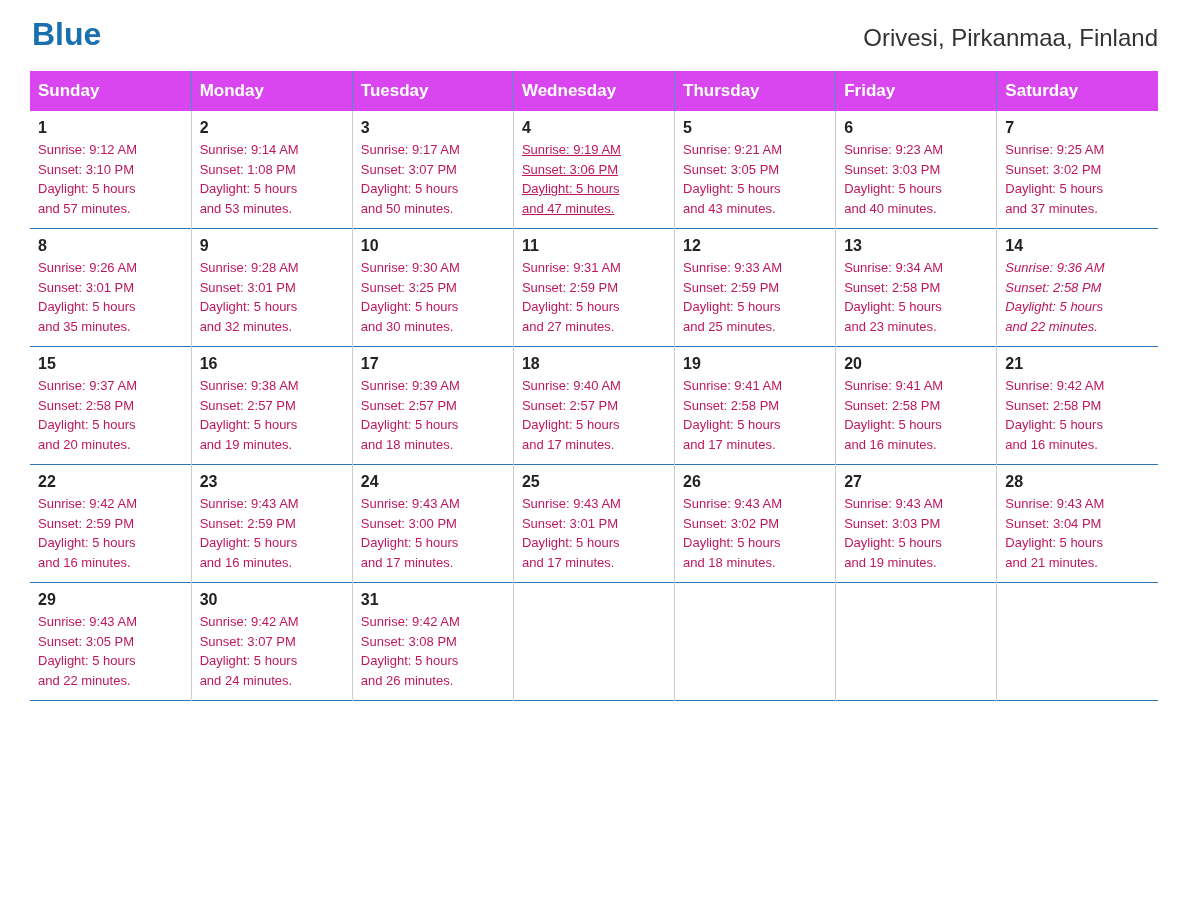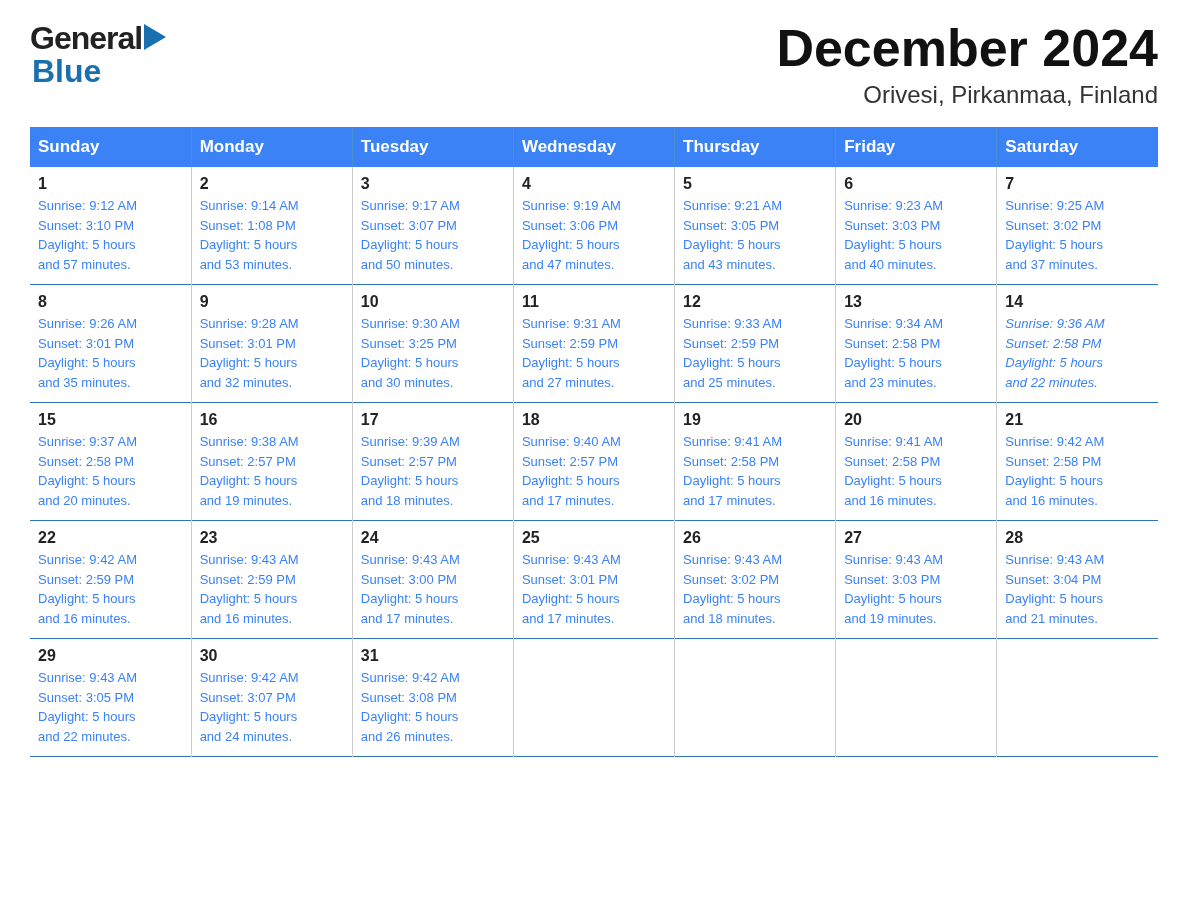--- a/index.html
+++ b/index.html
@@ -34,21 +34,21 @@
       font-size: 24px;
       font-weight: 400;
       color: #333;
       margin-top: 4px;
     }
     table {
       width: 100%;
       border-collapse: collapse;
     }
     thead tr {
-      background-color: #3b82f6;
+      background-color: #d946ef;
     }
     thead th {
       color: #fff;
       font-size: 17px;
       font-weight: 600;
       padding: 10px 8px;
       text-align: left;
       border-right: 1px solid #4a90d0;
     }
     thead th:last-child {
@@ -71,44 +71,37 @@
     }
     .day-number {
       font-size: 16px;
       font-weight: 600;
       margin-bottom: 3px;
       display: block;
     }
     .day-info {
       font-size: 13px;
       line-height: 1.5;
-      color: #3b82f6;
+      color: #be185d;
     }
     .logo-svg {
       display: flex;
       align-items: center;
     }
   </style>
 </head>
 <body>
 
 <div class="header">
   <div class="logo">
-    <div class="logo-svg">
-      <span style="font-size:32px;font-weight:900;color:#222;letter-spacing:-1px;">General</span>
-      <svg width="22" height="26" viewBox="0 0 22 26" style="margin-left:2px;margin-top:-4px;">
-        <polygon points="0,0 22,13 0,26" fill="#1a6faf"></polygon>
-      </svg>
-    </div>
     <div style="margin-top:-4px;margin-left:2px;">
       <span style="font-size:32px;font-weight:700;color:#1a6faf;">Blue</span>
     </div>
   </div>
   <div class="title-block">
-    <h1>December 2024</h1>
     <h2>Orivesi, Pirkanmaa, Finland</h2>
   </div>
 </div>
 
 <table>
   <thead>
     <tr>
       <th>Sunday</th>
       <th>Monday</th>
       <th>Tuesday</th>
@@ -136,21 +129,21 @@
         </td>
         <td>
           <span class="day-number">3</span>
           <div class="day-info" style="white-space: pre-line;">Sunrise: 9:17 AM
 Sunset: 3:07 PM
 Daylight: 5 hours
 and 50 minutes.</div>
         </td>
         <td>
           <span class="day-number">4</span>
-          <div class="day-info" style="white-space: pre-line;">Sunrise: 9:19 AM
+          <div class="day-info" style="white-space: pre-line; text-decoration: underline;">Sunrise: 9:19 AM
 Sunset: 3:06 PM
 Daylight: 5 hours
 and 47 minutes.</div>
         </td>
         <td>
           <span class="day-number">5</span>
           <div class="day-info" style="white-space: pre-line;">Sunrise: 9:21 AM
 Sunset: 3:05 PM
 Daylight: 5 hours
 and 43 minutes.</div>

